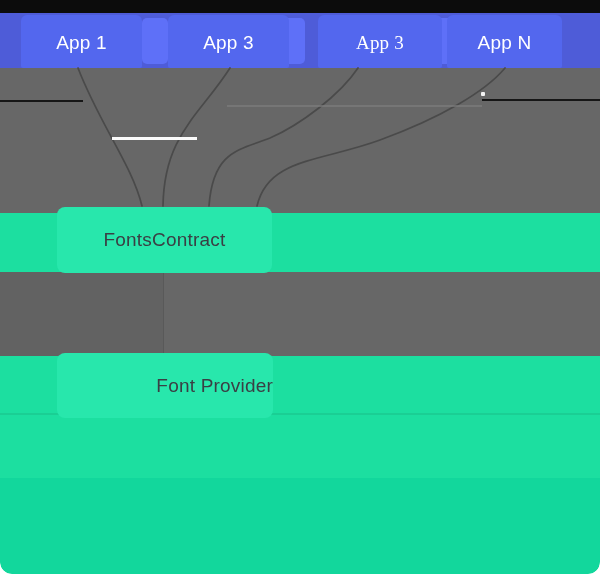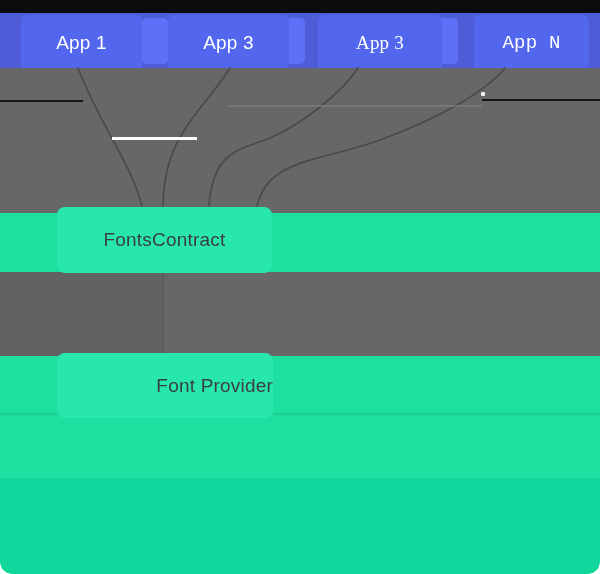--- a/index.html
+++ b/index.html
@@ -17,21 +17,21 @@
   .sliver-1{left:142px;width:26px;}
   .sliver-2{left:276px;width:29px;}
   .sliver-3{left:429px;width:29px;}
   .app-card{
     position:absolute;top:2px;height:53px;border-radius:6px 6px 2px 2px;
     background:#5367ee;display:flex;align-items:center;justify-content:center;
   }
   .card-1{left:21px;width:121px;}
   .card-2{left:168px;width:121px;}
   .card-3{left:318px;width:124px;font-family:Liberation Serif, serif;}
-  .card-4{left:474px;width:115px;font-family:Liberation Mono, monospace;}
+  .card-4{left:447px;width:115px;}
   .app-label{color:#ffffff;font-size:19px;letter-spacing:.2px;transform:translateY(1px);}
   
   .gray-region{left:0;top:68px;width:600px;height:288px;background:#676767;}
   .gray-left-block{left:0;top:272px;width:163px;height:84px;background:#626262;border-right:1px solid #595959;}
   .funnel-svg{left:0;top:0;width:600px;height:574px;pointer-events:none;}
   
   .streak{position:absolute;}
   .streak-black-left{left:0;top:100px;width:83px;height:2px;background:#161616;}
   .streak-gray-mid{left:227px;top:105px;width:255px;height:2px;background:#7e7e7e;opacity:.65;}
   .streak-black-right{left:482px;top:99px;width:118px;height:2px;background:#161616;}

